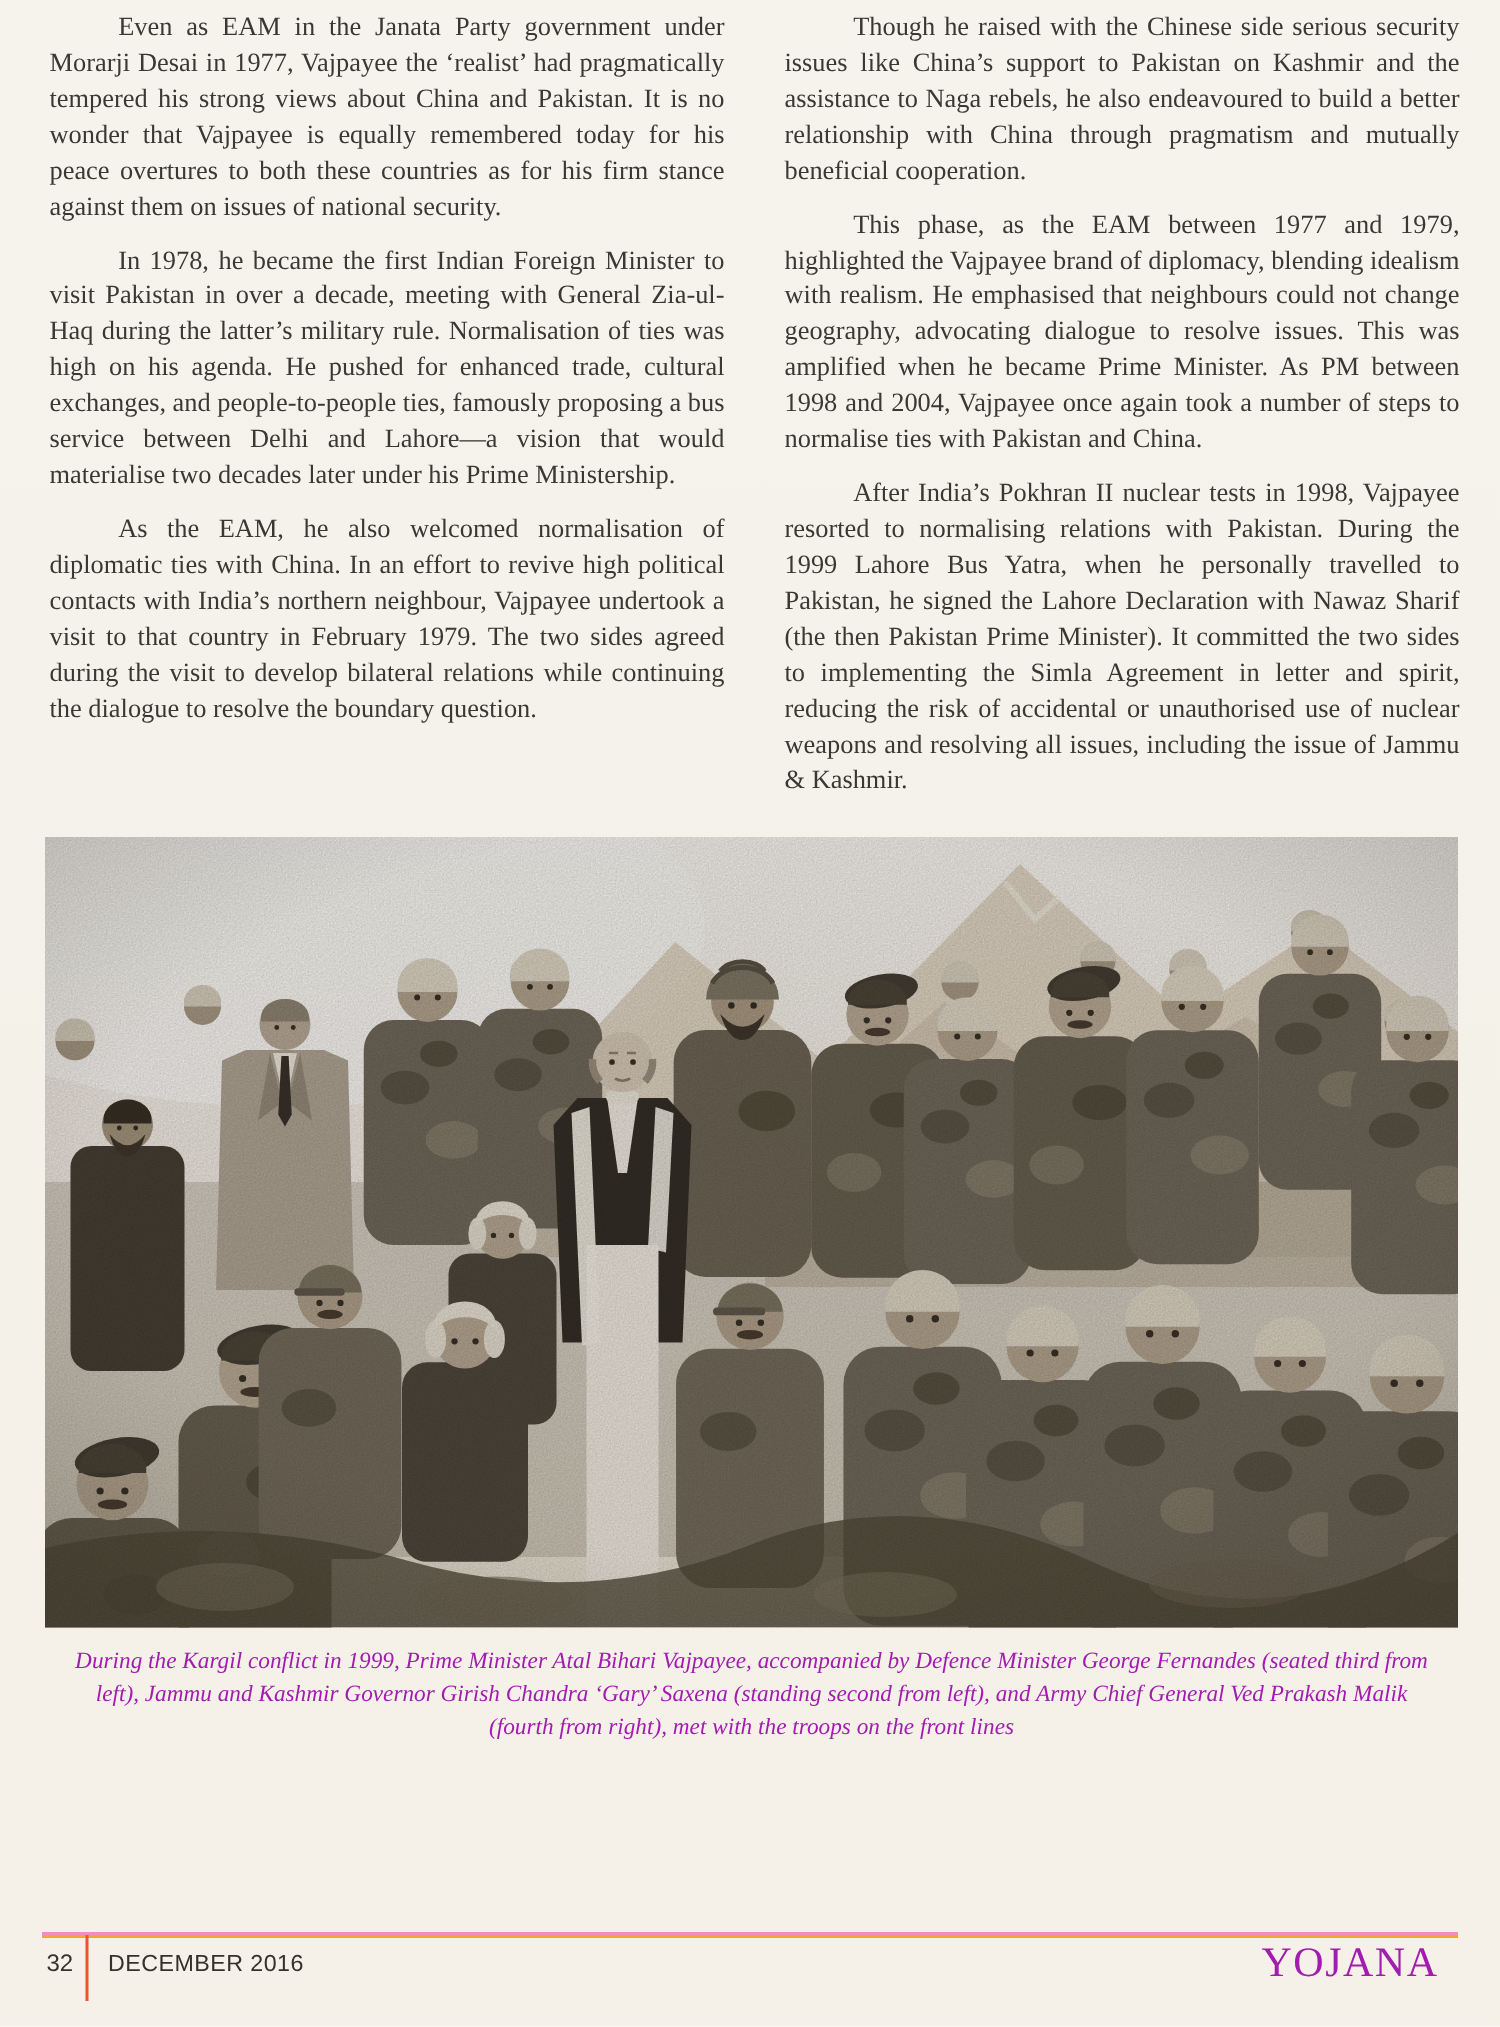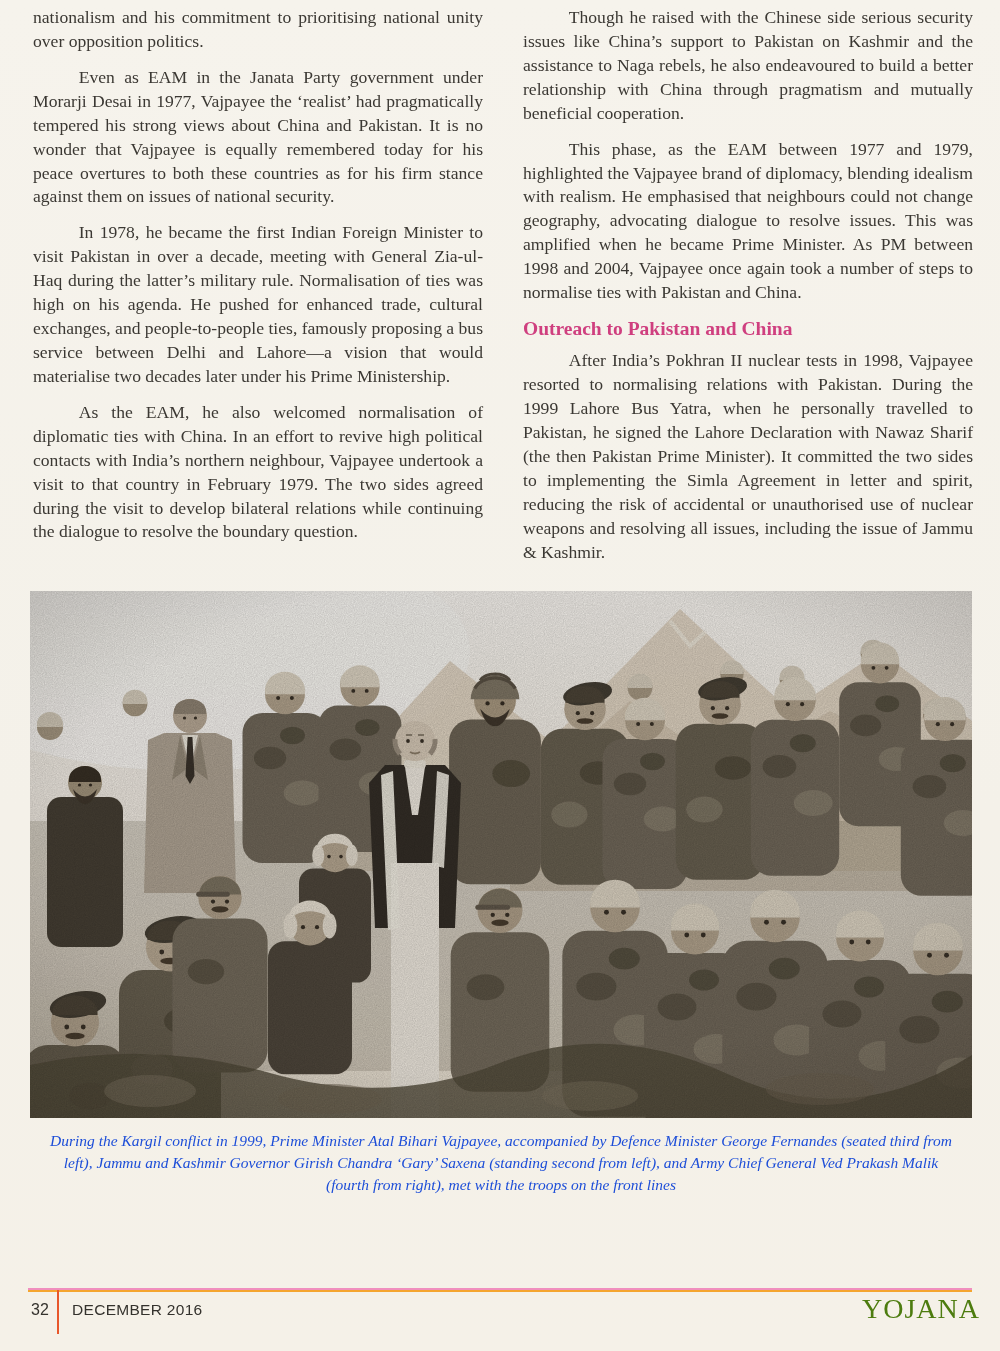--- a/index.html
+++ b/index.html
@@ -22,59 +22,57 @@
   .section-heading {
     margin: 3px 0 9px; font-size: 19.5px; line-height: 1.2;
     font-weight: 700; color: #cf3f7f; text-indent: 0;
     font-family: "Liberation Serif", serif;
   }
   .photo-figure { margin: 14px 28px 0 30px; }
   .photo { width: 942px; height: 527px; }
   .photo svg { display: block; }
   figcaption {
     margin: 12px 12px 0; text-align: center; font-style: italic;
-    font-size: 15.5px; line-height: 1.42; color: #1d4ed8;
+    font-size: 15.5px; line-height: 1.42; color: #a21caf;
   }
   .footer { position: absolute; bottom: 0; left: 0; right: 0; height: 63px; }
   .footer-rule {
     position: absolute; top: 0; left: 28px; right: 28px; height: 4px;
     background: linear-gradient(180deg, #f08fbe 0%, #f08fbe 45%, #f5a52f 55%, #f5a52f 100%);
   }
   .footer-divider { position: absolute; top: 2px; left: 57px; width: 2px; height: 44px; background: #e8572b; }
   .footer-pagenum {
     position: absolute; top: 13px; left: 31px;
     font-family: "Liberation Sans", sans-serif; font-size: 16px; color: #34322d;
   }
   .footer-issue {
     position: absolute; top: 13px; left: 72px;
     font-family: "Liberation Sans", sans-serif; font-size: 15.5px;
     letter-spacing: 0.3px; color: #34322d;
   }
   .footer-magazine {
-    position: absolute; top: 5px; right: 20px;
-    font-size: 28px; letter-spacing: 1px; color: #4d7c0f;
+    position: absolute; top: 5px; right: 41px;
+    font-size: 28px; letter-spacing: 1px; color: #a21caf;
     font-family: "Liberation Serif", serif;
   }
 </style>
 </head>
 <body>
 
 <div class="page">
 
   <main class="columns">
     <section class="col">
-      <p class="para continued">nationalism and his commitment to prioritising national unity over opposition politics.</p>
       <p class="para">Even as EAM in the Janata Party government under Morarji Desai in 1977, Vajpayee the ‘realist’ had pragmatically tempered his strong views about China and Pakistan. It is no wonder that Vajpayee is equally remembered today for his peace overtures to both these countries as for his firm stance against them on issues of national security.</p>
       <p class="para">In 1978, he became the first Indian Foreign Minister to visit Pakistan in over a decade, meeting with General Zia-ul-Haq during the latter’s military rule. Normalisation of ties was high on his agenda. He pushed for enhanced trade, cultural exchanges, and people-to-people ties, famously proposing a bus service between Delhi and Lahore—a vision that would materialise two decades later under his Prime Ministership.</p>
       <p class="para">As the EAM, he also welcomed normalisation of diplomatic ties with China. In an effort to revive high political contacts with India’s northern neighbour, Vajpayee undertook a visit to that country in February 1979. The two sides agreed during the visit to develop bilateral relations while continuing the dialogue to resolve the boundary question.</p>
     </section>
     <section class="col">
       <p class="para">Though he raised with the Chinese side serious security issues like China’s support to Pakistan on Kashmir and the assistance to Naga rebels, he also endeavoured to build a better relationship with China through pragmatism and mutually beneficial cooperation.</p>
       <p class="para">This phase, as the EAM between 1977 and 1979, highlighted the Vajpayee brand of diplomacy, blending idealism with realism. He emphasised that neighbours could not change geography, advocating dialogue to resolve issues. This was amplified when he became Prime Minister. As PM between 1998 and 2004, Vajpayee once again took a number of steps to normalise ties with Pakistan and China.</p>
-      <h2 class="section-heading">Outreach to Pakistan and China</h2>
       <p class="para">After India’s Pokhran II nuclear tests in 1998, Vajpayee resorted to normalising relations with Pakistan. During the 1999 Lahore Bus Yatra, when he personally travelled to Pakistan, he signed the Lahore Declaration with Nawaz Sharif (the then Pakistan Prime Minister). It committed the two sides to implementing the Simla Agreement in letter and spirit, reducing the risk of accidental or unauthorised use of nuclear weapons and resolving all issues, including the issue of Jammu &amp; Kashmir.</p>
     </section>
   </main>
 
   <figure class="photo-figure">
     <div class="photo">
       <svg viewBox="0 0 942 527" width="942" height="527">
         <defs>
           <linearGradient id="sky" x1="0" y1="0" x2="0" y2="1">
             <stop offset="0" stop-color="#fcfbf8"></stop>

